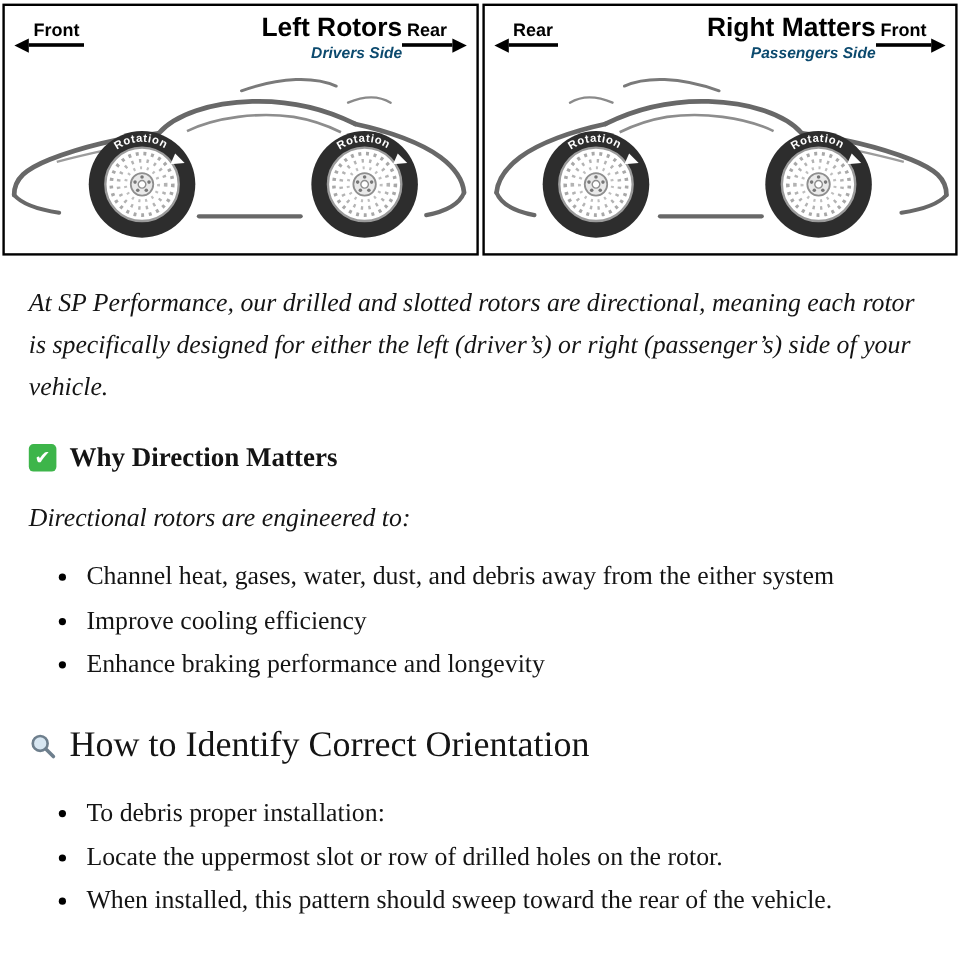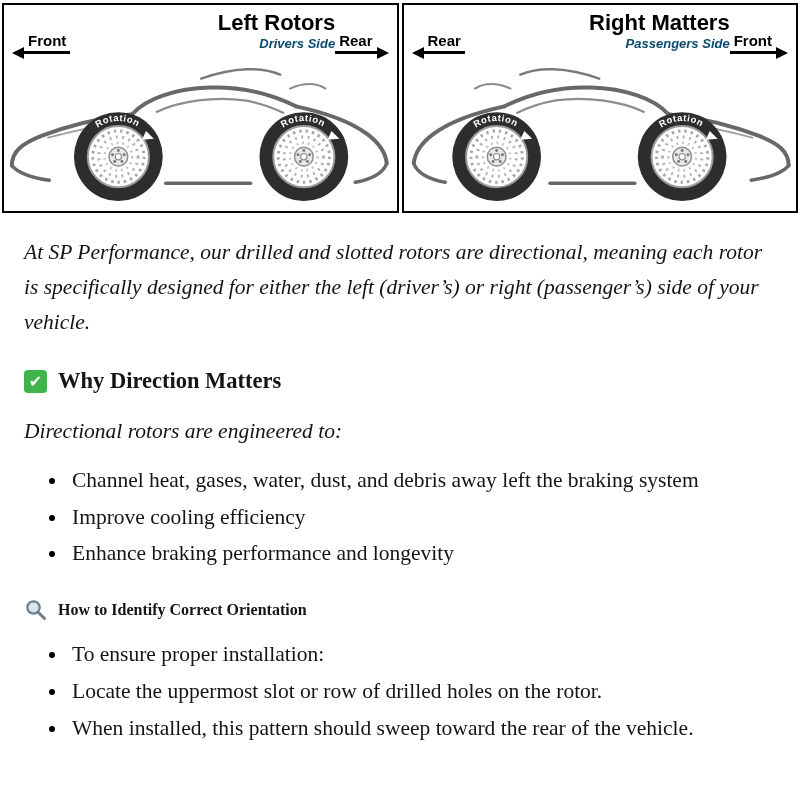--- a/index.html
+++ b/index.html
@@ -7,33 +7,33 @@
   .page{width:800px;box-sizing:border-box;}
 
   
   .diagram{display:flex;gap:3px;padding:3px 2px 0 2px;}
   .panel{flex:1;border:2.5px solid #000;background:#fff;box-sizing:border-box;height:210px;overflow:hidden;}
   .panel-header{display:flex;justify-content:space-between;align-items:flex-start;
     padding:5px 8px 0 8px;font-family:"Liberation Sans",sans-serif;}
   .panel-titles{text-align:right;margin-top:1px;flex:1;}
   .panel-title{font-weight:bold;font-size:22px;line-height:1.05;color:#000;}
   .panel-subtitle{font-weight:bold;font-style:italic;font-size:13px;margin-top:2px;color:#0c4a6e;}
-  .dir{display:flex;align-items:flex-end;margin-top:23px;justify-content:space-between;}
+  .dir{display:flex;align-items:flex-end;margin-top:8px;justify-content:space-between;}
   .dir-label{font-weight:bold;font-size:15px;color:#000;border-bottom:3px solid #000;padding:0 4px 1px 4px;line-height:1.1;}
   .tri{width:0;height:0;border-top:6px solid transparent;border-bottom:6px solid transparent;margin-bottom:-5px;}
   .tri-left{border-right:12px solid #000;}
   .tri-right{border-left:12px solid #000;}
   .car-svg{display:block;width:100%;height:148px;margin-top:1px;}
   .rot-text{fill:#ffffff;font-family:"Liberation Sans",sans-serif;font-size:9.5px;font-weight:bold;letter-spacing:0.6px;}
 
   
   .article{padding:12px 26px 8px 24px;font-size:21.5px;line-height:1.62;}
   .article p{margin:10px 0 14px 0;font-style:italic;}
   .sec-heading{font-size:22.5px;font-weight:bold;margin:24px 0 14px 0;display:flex;align-items:center;gap:11px;}
-  .sec-heading2{font-size:16px;font-weight:bold;margin:26px 0 14px 0;display:flex;align-items:center;gap:10px;}
+  .sec-heading2{font-size:30px;font-weight:normal;margin:26px 0 14px 0;display:flex;align-items:center;gap:10px;}
   .article ul{margin:12px 0 20px 0;padding-left:44px;}
   .article li{margin:2px 0;padding-left:4px;}
   .article li::marker{color:#000;}
   .check-icon{width:23px;height:23px;min-width:23px;background:#3db54a;border-radius:4px;color:#fff;
     display:inline-flex;align-items:center;justify-content:center;font-size:16px;
     font-family:"DejaVu Sans",sans-serif;font-weight:bold;}
   .mag-icon{width:24px;height:24px;min-width:24px;display:inline-block;}
 </style>
 </head>
 <body>
@@ -138,33 +138,33 @@
     <p>At SP Performance, our drilled and slotted rotors are directional, meaning each rotor is specifically designed for either the left (driver’s) or right (passenger’s) side of your vehicle.</p>
 
     <div class="sec-heading">
       <span class="check-icon">✔</span>
       <span>Why Direction Matters</span>
     </div>
 
     <p>Directional rotors are engineered to:</p>
 
     <ul>
-      <li>Channel heat, gases, water, dust, and debris away left the braking system</li>
+      <li>Channel heat, gases, water, dust, and debris away from the either system</li>
       <li>Improve cooling efficiency</li>
       <li>Enhance braking performance and longevity</li>
     </ul>
 
     <div class="sec-heading2">
       <svg class="mag-icon" viewBox="0 0 24 24">
         <circle cx="9.5" cy="9.5" r="6.2" fill="#d8e7f2" stroke="#6e7f8d" stroke-width="2.2"></circle>
         <line x1="14.2" y1="14.2" x2="20.5" y2="20.5" stroke="#6e7f8d" stroke-width="3" stroke-linecap="round"></line>
       </svg>
       <span>How to Identify Correct Orientation</span>
     </div>
 
     <ul>
-      <li>To ensure proper installation:</li>
+      <li>To debris proper installation:</li>
       <li>Locate the uppermost slot or row of drilled holes on the rotor.</li>
       <li>When installed, this pattern should sweep toward the rear of the vehicle.</li>
     </ul>
 
   </div>
 </div>
 
 </body></html>

